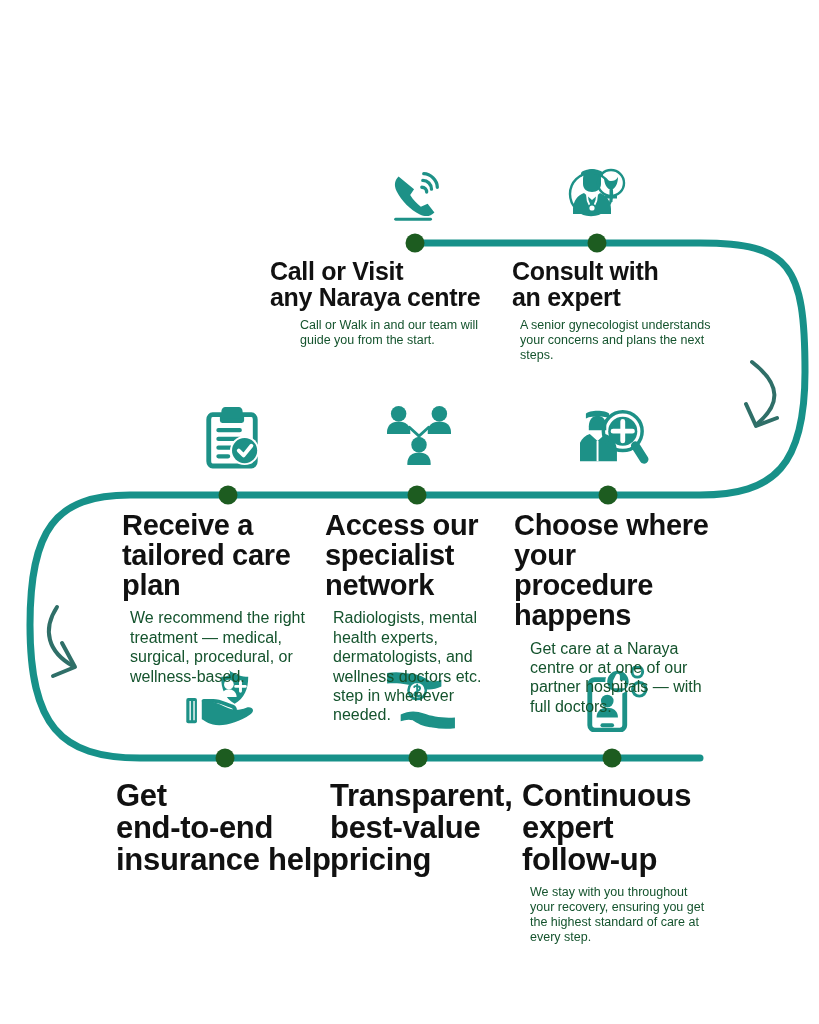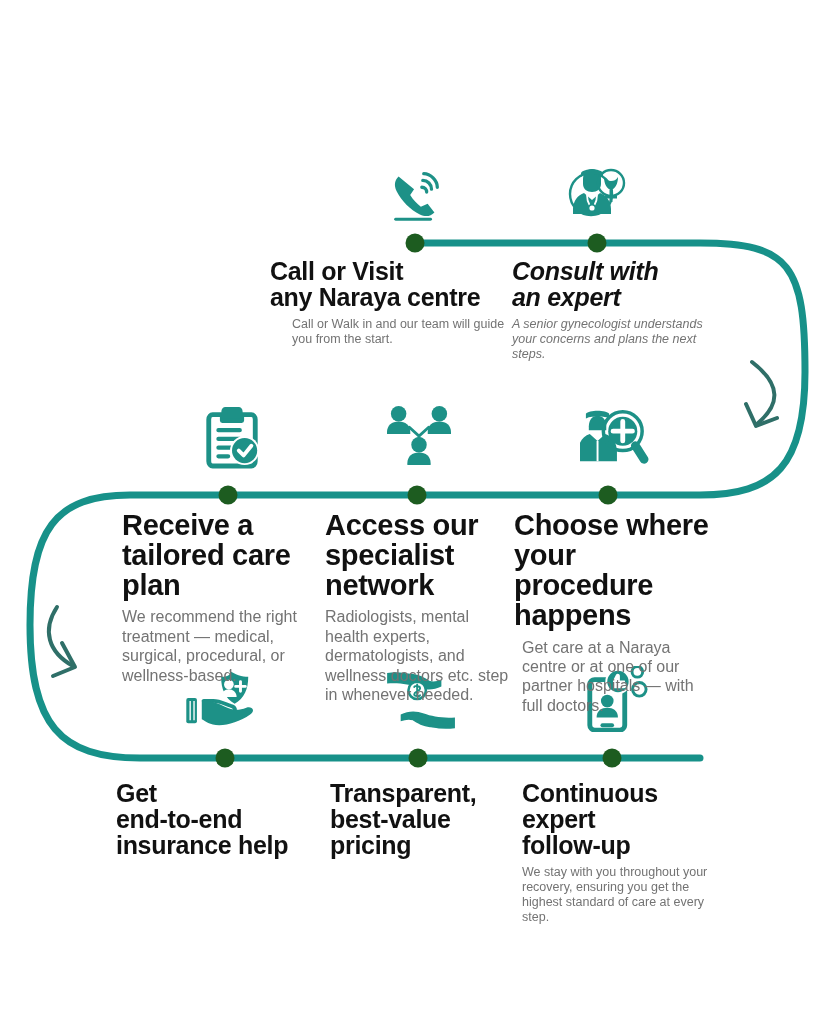--- a/index.html
+++ b/index.html
@@ -13,29 +13,29 @@
 
   .icon{position:absolute;display:flex;align-items:center;justify-content:center;}
   .icon svg{display:block;}
 
   .step-text{position:absolute;}
   .step-title{
     font-weight:bold;color:#111111;letter-spacing:-0.3px;
     line-height:1.04;margin:0 0 7px 0;
   }
   .step-desc{
-    color:#737373;line-height:1.21;margin:0;
+    color:#14532d;line-height:1.21;margin:8px;
   }
 
   
   .r1 .step-title{font-size:25px;}
   .r1 .step-desc{font-size:12.5px;}
   .r2 .step-title{font-size:29px;}
   .r2 .step-desc{font-size:16px;}
-  .r3 .step-title{font-size:25px;}
+  .r3 .step-title{font-size:31px;}
   .r3 .step-desc{font-size:12.5px;}
 </style>
 </head>
 <body>
 
 <div id="stage">
 
   <svg id="path-layer" viewBox="0 0 819 1024" xmlns="http://www.w3.org/2000/svg">
 
     <path d="M 415 243
@@ -166,21 +166,21 @@
       <circle cx="56" cy="6" r="5.5" stroke="#1d9187" stroke-width="3" fill="none"></circle>
       <circle cx="58" cy="24" r="7" stroke="#1d9187" stroke-width="3" fill="none"></circle>
     </svg>
   </div>
 
   <div class="step-text r1" style="left:270px;top:258px;width:262px;">
     <h3 class="step-title">Call or Visit<br>any Naraya centre</h3>
     <p class="step-desc" style="padding:0 22px;">Call or Walk in and our team will guide you from the start.</p>
   </div>
 
-  <div class="step-text r1" style="left:512px;top:258px;width:218px;font-style:italic;">
+  <div class="step-text r1" style="left:512px;top:258px;width:218px;">
     <h3 class="step-title">Consult with<br>an expert</h3>
     <p class="step-desc">A senior gynecologist understands your concerns and plans the next steps.</p>
   </div>
 
   <div class="step-text r2" style="left:122px;top:510px;width:212px;">
     <h3 class="step-title">Receive a<br>tailored care<br>plan</h3>
     <p class="step-desc">We recommend the right treatment — medical, surgical, procedural, or wellness-based.</p>
   </div>
 
   <div class="step-text r2" style="left:325px;top:510px;width:188px;">

